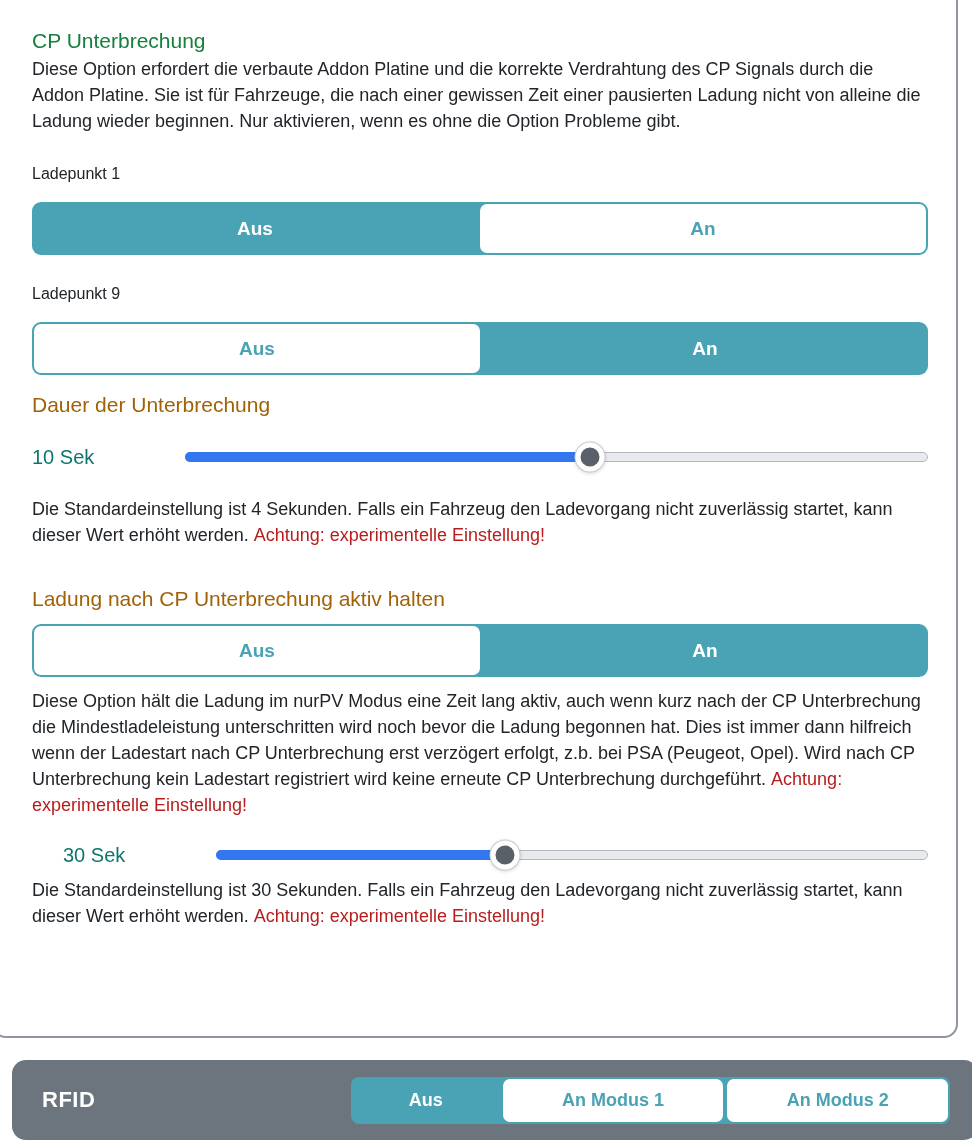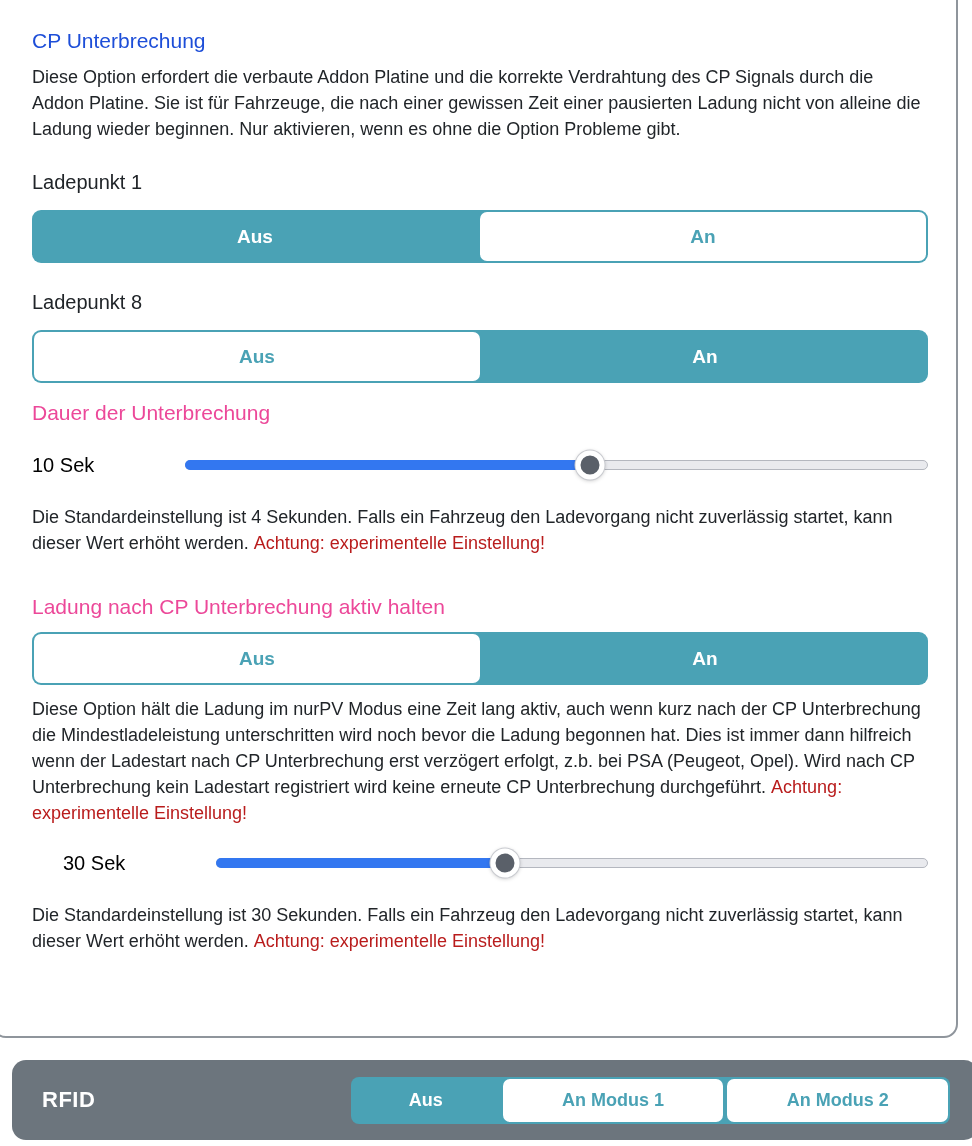--- a/index.html
+++ b/index.html
@@ -18,58 +18,58 @@
     background:#6c757d; border-radius:0 0 16px 16px;
   }
 
   
   .card {
     position:absolute; left:-8px; top:-40px; width:966px; height:1078px;
     background:#ffffff; border:2px solid #8f959c; border-radius:14px;
     padding:0 28px 0 38px;
   }
 
-  .h-title { font-size:21px; line-height:30px; font-weight:400; color:#1d4ed8; margin-top:64px; }
-  .h-sub   { font-size:21px; line-height:30px; font-weight:400; color:#ec4899; }
-  .lbl     { font-size:20px; line-height:28px; font-weight:400; color:#212529; }
+  .h-title { font-size:21px; line-height:30px; font-weight:400; color:#15803d; margin-top:64px; }
+  .h-sub   { font-size:21px; line-height:30px; font-weight:400; color:#a16207; }
+  .lbl     { font-size:16px; line-height:28px; font-weight:400; color:#212529; }
   .desc    { font-size:18px; line-height:26px; color:#212529; }
   .warn    { color:#b91c1c; margin-left:5px; }
 
-  .m-desc1  { margin-top:8px;  }
+  .m-desc1  {  }
   .m-lbl1   { margin-top:26px; }
   .m-grp1   { margin-top:14px; }
   .m-lbl2   { margin-top:25px; }
   .m-grp2   { margin-top:14px; }
   .m-head2  { margin-top:15px; }
   .m-slid1  { margin-top:15px; }
   .m-desc2  { margin-top:17px; }
   .m-head3  { margin-top:36px; }
   .m-grp3   { margin-top:10px; }
   .m-desc3  { margin-top:11px; }
   .m-head4  { margin-top:20px; }
   .m-slid2  { margin-top:15px;margin-left:31px; }
-  .m-desc4  { margin-top:17px; }
+  .m-desc4  { }
 
   
   .btn-group {
     display:flex; height:53px; background:#4aa2b5; border-radius:9px; overflow:hidden;
   }
   .seg {
     flex:1; display:flex; align-items:center; justify-content:center;
     border:none; background:transparent; cursor:pointer;
     font-family:"Liberation Sans", sans-serif; font-size:19px; font-weight:600;
     color:#ffffff; padding:4px;
   }
   .seg.unselected {
     background:#ffffff; color:#4aa2b5; margin:2px; border-radius:7px; flex-basis:0;
   }
 
   
   .slider-row { display:flex; align-items:center; height:44px; }
-  .slider-label { width:153px; font-size:20px; color:#000000; }
+  .slider-label { width:153px; font-size:20px; color:#0f766e; }
   .slider {
     position:relative; flex:1; height:10px; --pct:50%;
     background:#e9eaee; border:1px solid #b4b7bf; border-radius:6px; cursor:pointer;
   }
   .slider-fill {
     position:absolute; left:-1px; top:-1px; bottom:-1px; width:calc(var(--pct) + 1px);
     background:#3377f0; border-radius:6px;
   }
   .slider-thumb {
     position:absolute; left:var(--pct); top:50%; transform:translate(-50%,-50%);
@@ -100,21 +100,21 @@
   <div class="h-title">CP Unterbrechung</div>
 
   <p class="desc m-desc1">Diese Option erfordert die verbaute Addon Platine und die korrekte Verdrahtung des CP Signals durch die Addon Platine. Sie ist für Fahrzeuge, die nach einer gewissen Zeit einer pausierten Ladung nicht von alleine die Ladung wieder beginnen. Nur aktivieren, wenn es ohne die Option Probleme gibt.</p>
 
   <div class="lbl m-lbl1">Ladepunkt 1</div>
   <div class="btn-group m-grp1">
     <button class="seg selected">Aus</button>
     <button class="seg unselected">An</button>
   </div>
 
-  <div class="lbl m-lbl2">Ladepunkt 8</div>
+  <div class="lbl m-lbl2">Ladepunkt 9</div>
   <div class="btn-group m-grp2">
     <button class="seg unselected">Aus</button>
     <button class="seg selected">An</button>
   </div>
 
   <div class="h-sub m-head2">Dauer der Unterbrechung</div>
   <div class="slider-row m-slid1">
     <div class="slider-label">10 Sek</div>
     <div class="slider" style="--pct: 54.5%;">
       <div class="slider-fill"></div>

